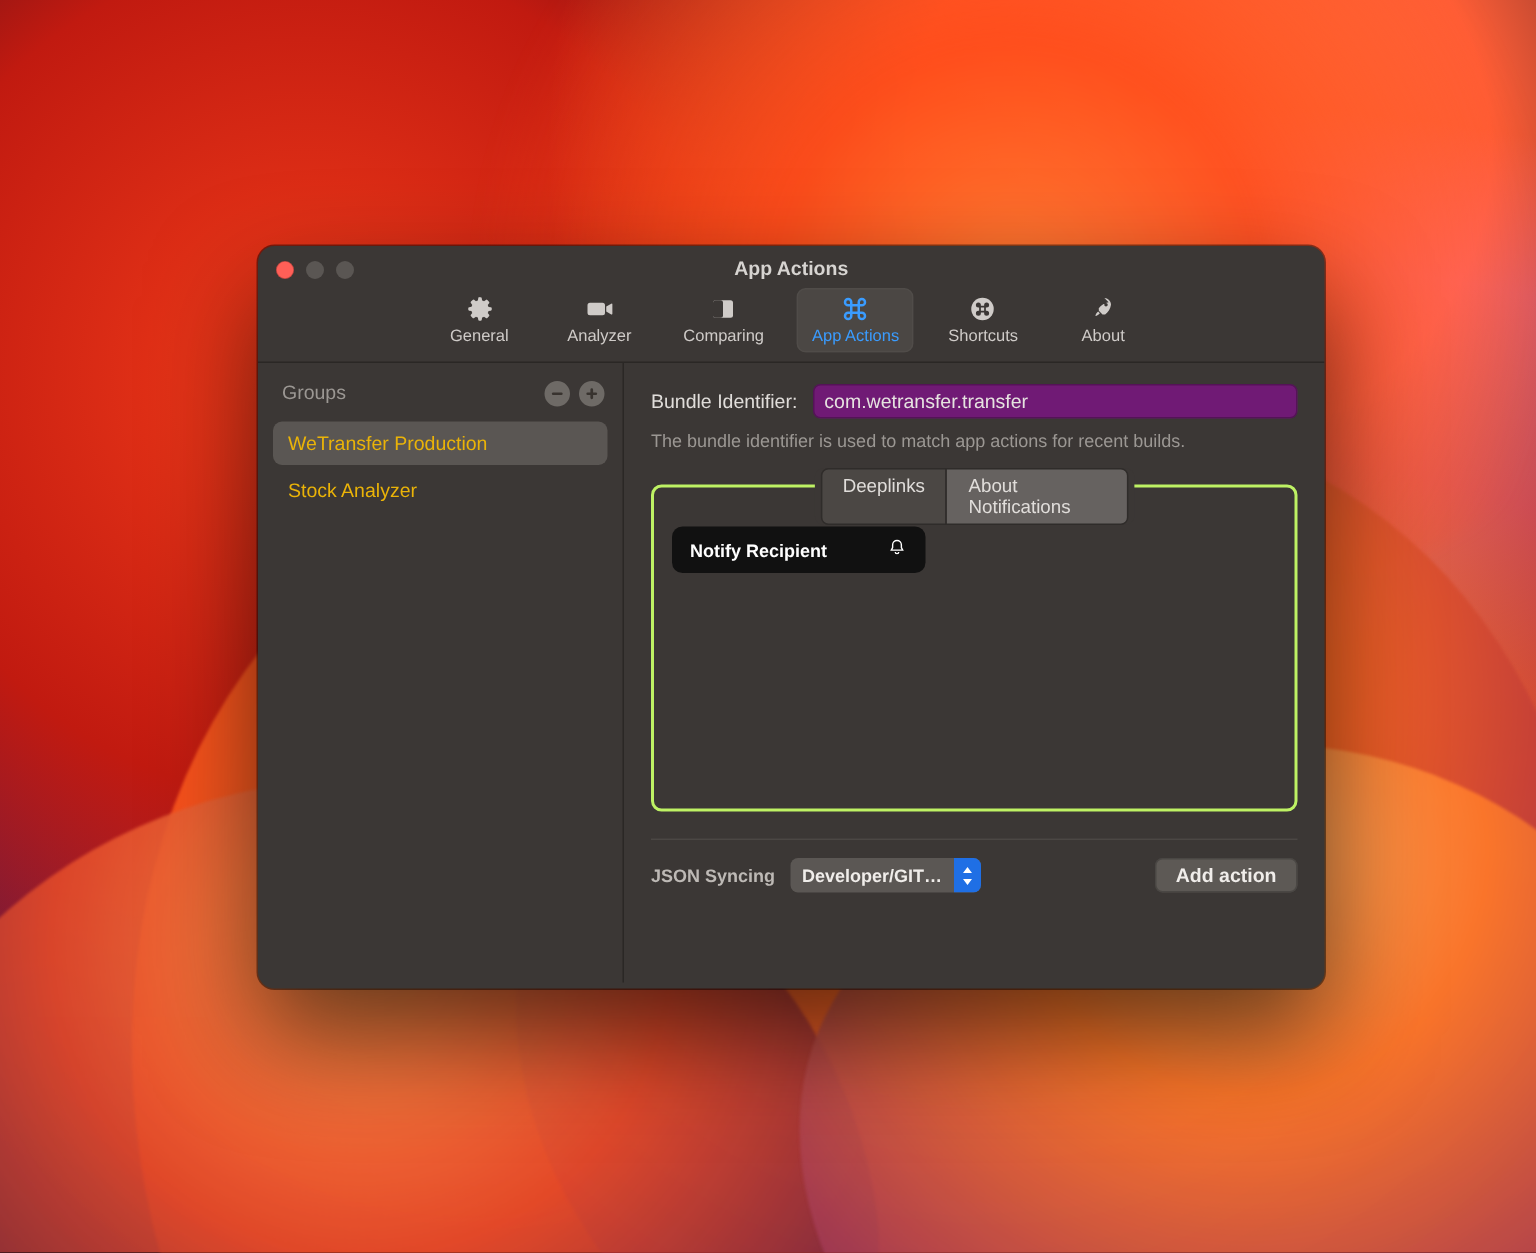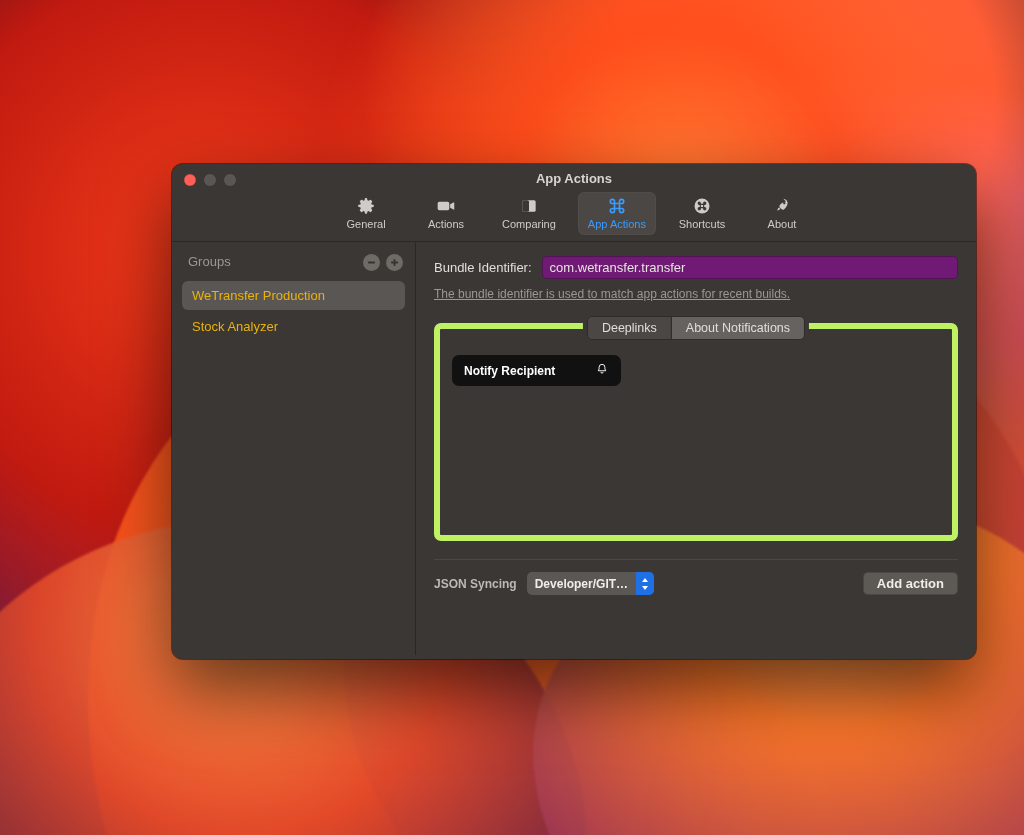--- a/index.html
+++ b/index.html
@@ -50,21 +50,21 @@
     position:absolute; inset:0;
     background: radial-gradient(ellipse 140% 120% at 50% 50%, rgba(0,0,0,0) 55%, rgba(0,0,0,.55) 100%);
     pointer-events:none;
   }
 
   
   .window {
     position: absolute;
     left: 172px;
     top: 164px;
-    width: 804px;
+    width: 711px;
     height: 495px;
     background: #3b3735;
     border-radius: 11px;
     box-shadow: 0 32px 70px rgba(0,0,0,.6), 0 0 0 1px rgba(0,0,0,.45);
     overflow: hidden;
     color: #e6e3e0;
   }
 
   
   .titlebar {
@@ -177,26 +177,25 @@
     border-radius: 5px;
     padding: 4px 8px;
     font-size: 13px;
     color: #e6e3e0;
     box-shadow: inset 0 0 0 1px rgba(0,0,0,.25);
   }
   .help {
     font-size: 12px;
     color: #9b9793;
     margin-top: 8px;
-    text-decoration: underline;
   }
 
   .card {
     margin-top: 22px;
-    border: 6px solid #bef264;
+    border: 2px solid #bef264;
     border-radius: 7px;
     padding: 8px 12px 12px 12px;
     height: 218px;
     box-sizing: border-box;
     position: relative;
   }
   .seg {
     position: absolute;
     top: -13px;
     left: 50%;
@@ -304,21 +303,21 @@
         </span>
         <span>General</span>
       </div>
 
       <div class="tool">
         <span class="ticon">
           <svg viewBox="0 0 24 24">
               <path d="M4 7h10a2 2 0 0 1 2 2v6a2 2 0 0 1-2 2H4a2 2 0 0 1-2-2V9a2 2 0 0 1 2-2Zm13 3 4-2.3a.6.6 0 0 1 .9.5v7.6a.6.6 0 0 1-.9.5L17 14Z"></path>
             </svg>
         </span>
-        <span>Actions</span>
+        <span>Analyzer</span>
       </div>
 
       <div class="tool">
         <span class="ticon">
           <svg viewBox="0 0 24 24">
               <rect x="4" y="5" width="16" height="14" rx="2"></rect>
               <rect x="4" y="5" width="8" height="14" rx="2" fill="#3b3735"></rect>
             </svg>
         </span>
         <span>Comparing</span>

